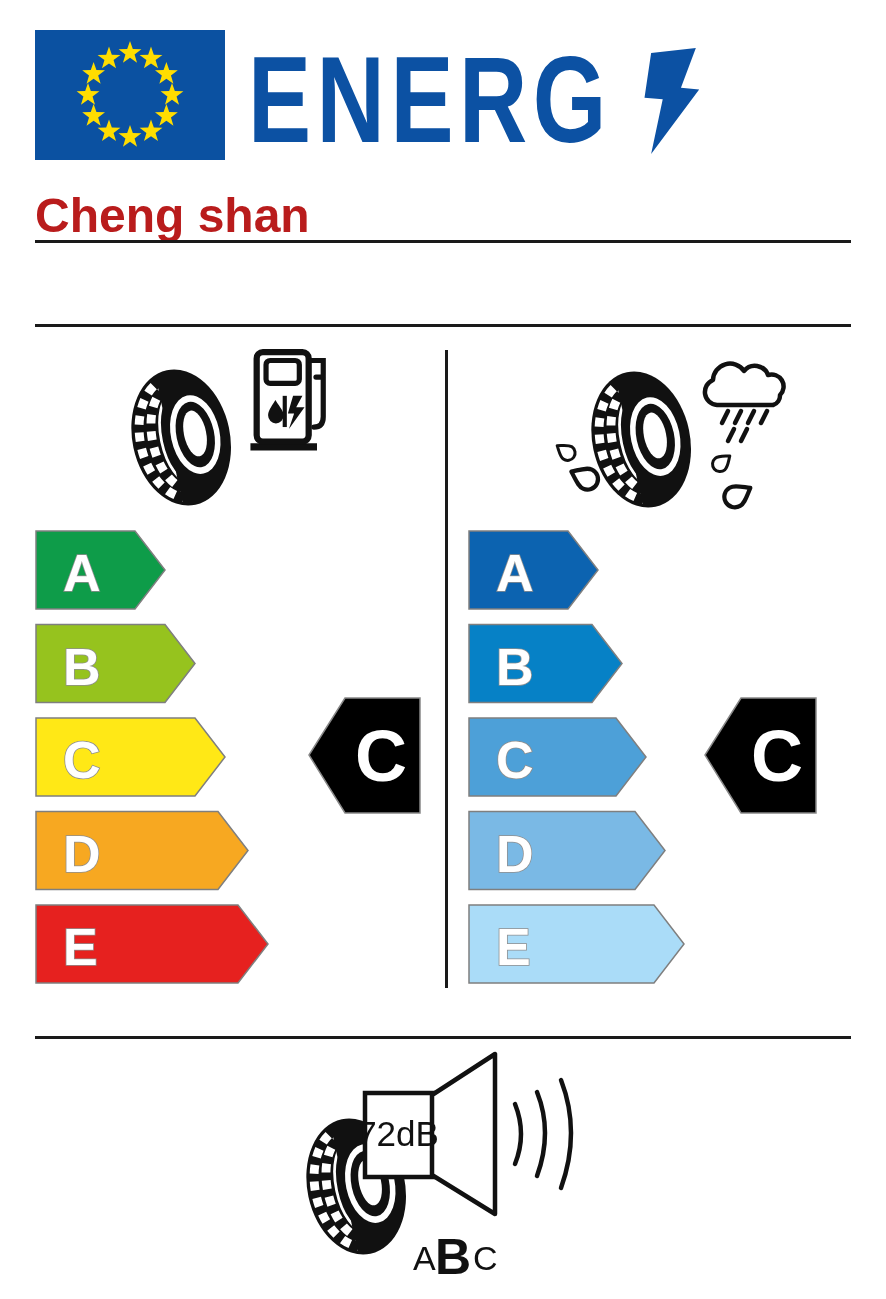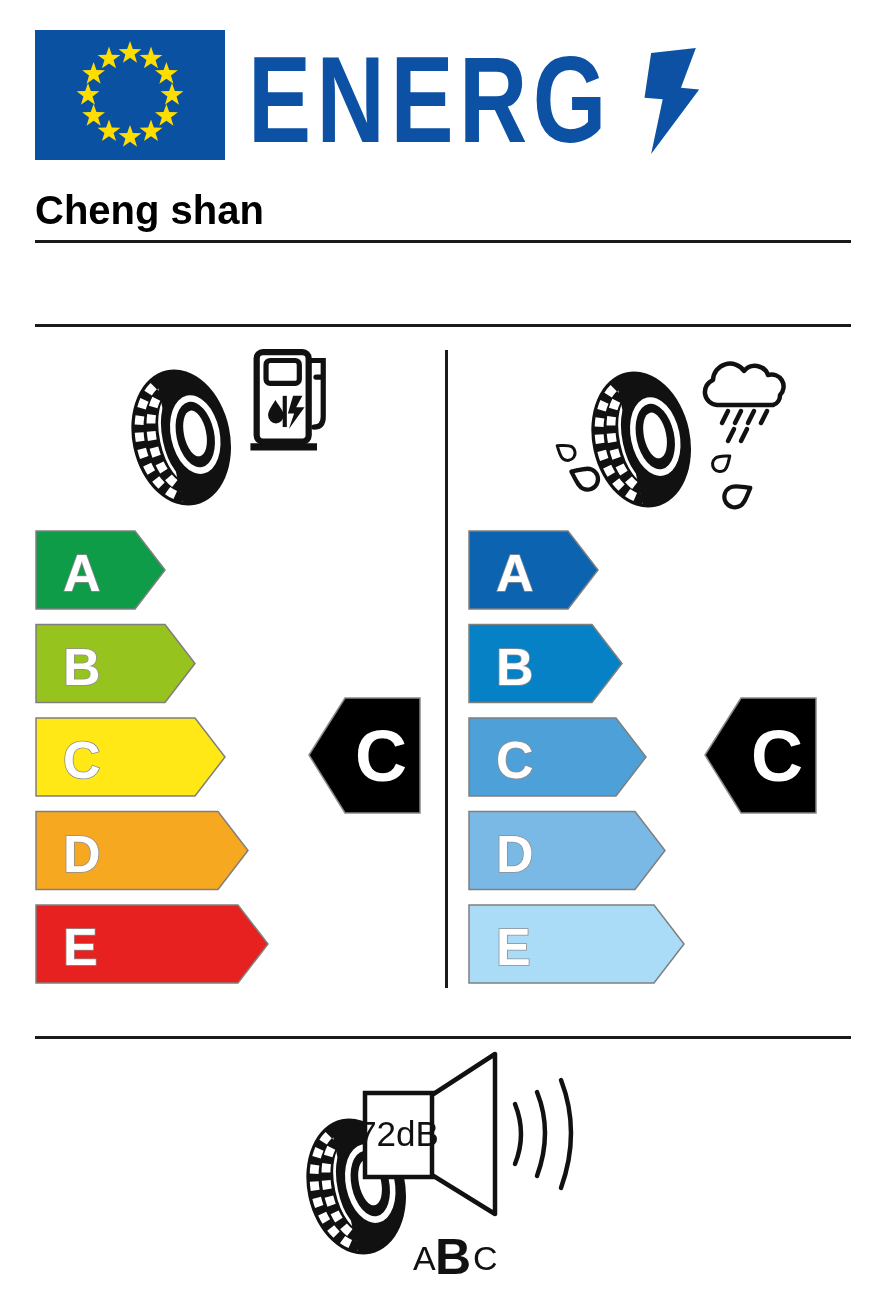--- a/index.html
+++ b/index.html
@@ -1,21 +1,21 @@
 <!DOCTYPE html>
 <html><head>
 <meta charset="utf-8">
 <style>
   html,body{margin:0;padding:0;background:#fff;}
   .label{position:relative;width:886px;height:1299px;background:#fff;
          font-family:"Liberation Sans",sans-serif;overflow:hidden;}
   .abs{position:absolute;}
   .hline{position:absolute;left:35px;width:816px;height:3px;background:#1a1a1a;}
-  .brand{position:absolute;left:35px;top:188px;font-size:40px;font-weight:bold;
-         color:#000000;letter-spacing:0px;}
+  .brand{position:absolute;left:35px;top:188px;font-size:48px;font-weight:bold;
+         color:#b91c1c;letter-spacing:0px;}
   .energ{position:absolute;left:248px;top:38px;font-size:86px;font-weight:bold;
          letter-spacing:5px;line-height:1;transform:scale(1.10,1.42);
          transform-origin:left top;white-space:nowrap;}
   .colsep{position:absolute;left:445px;top:350px;width:3px;height:638px;background:#1a1a1a;}
   .scale-holder{position:absolute;top:530px;}
   .black-arrow{position:absolute;top:697px;}
   svg text{font-family:"Liberation Sans",sans-serif;}
   .rowletter{font-weight:bold;fill:#fff;stroke:#8f8f8f;stroke-width:1.6px;paint-order:stroke;font-size:52px;}
   .ratingletter{font-weight:bold;fill:#fff;font-size:72px;}
   .dbtext{font-size:35px;fill:#111;}

